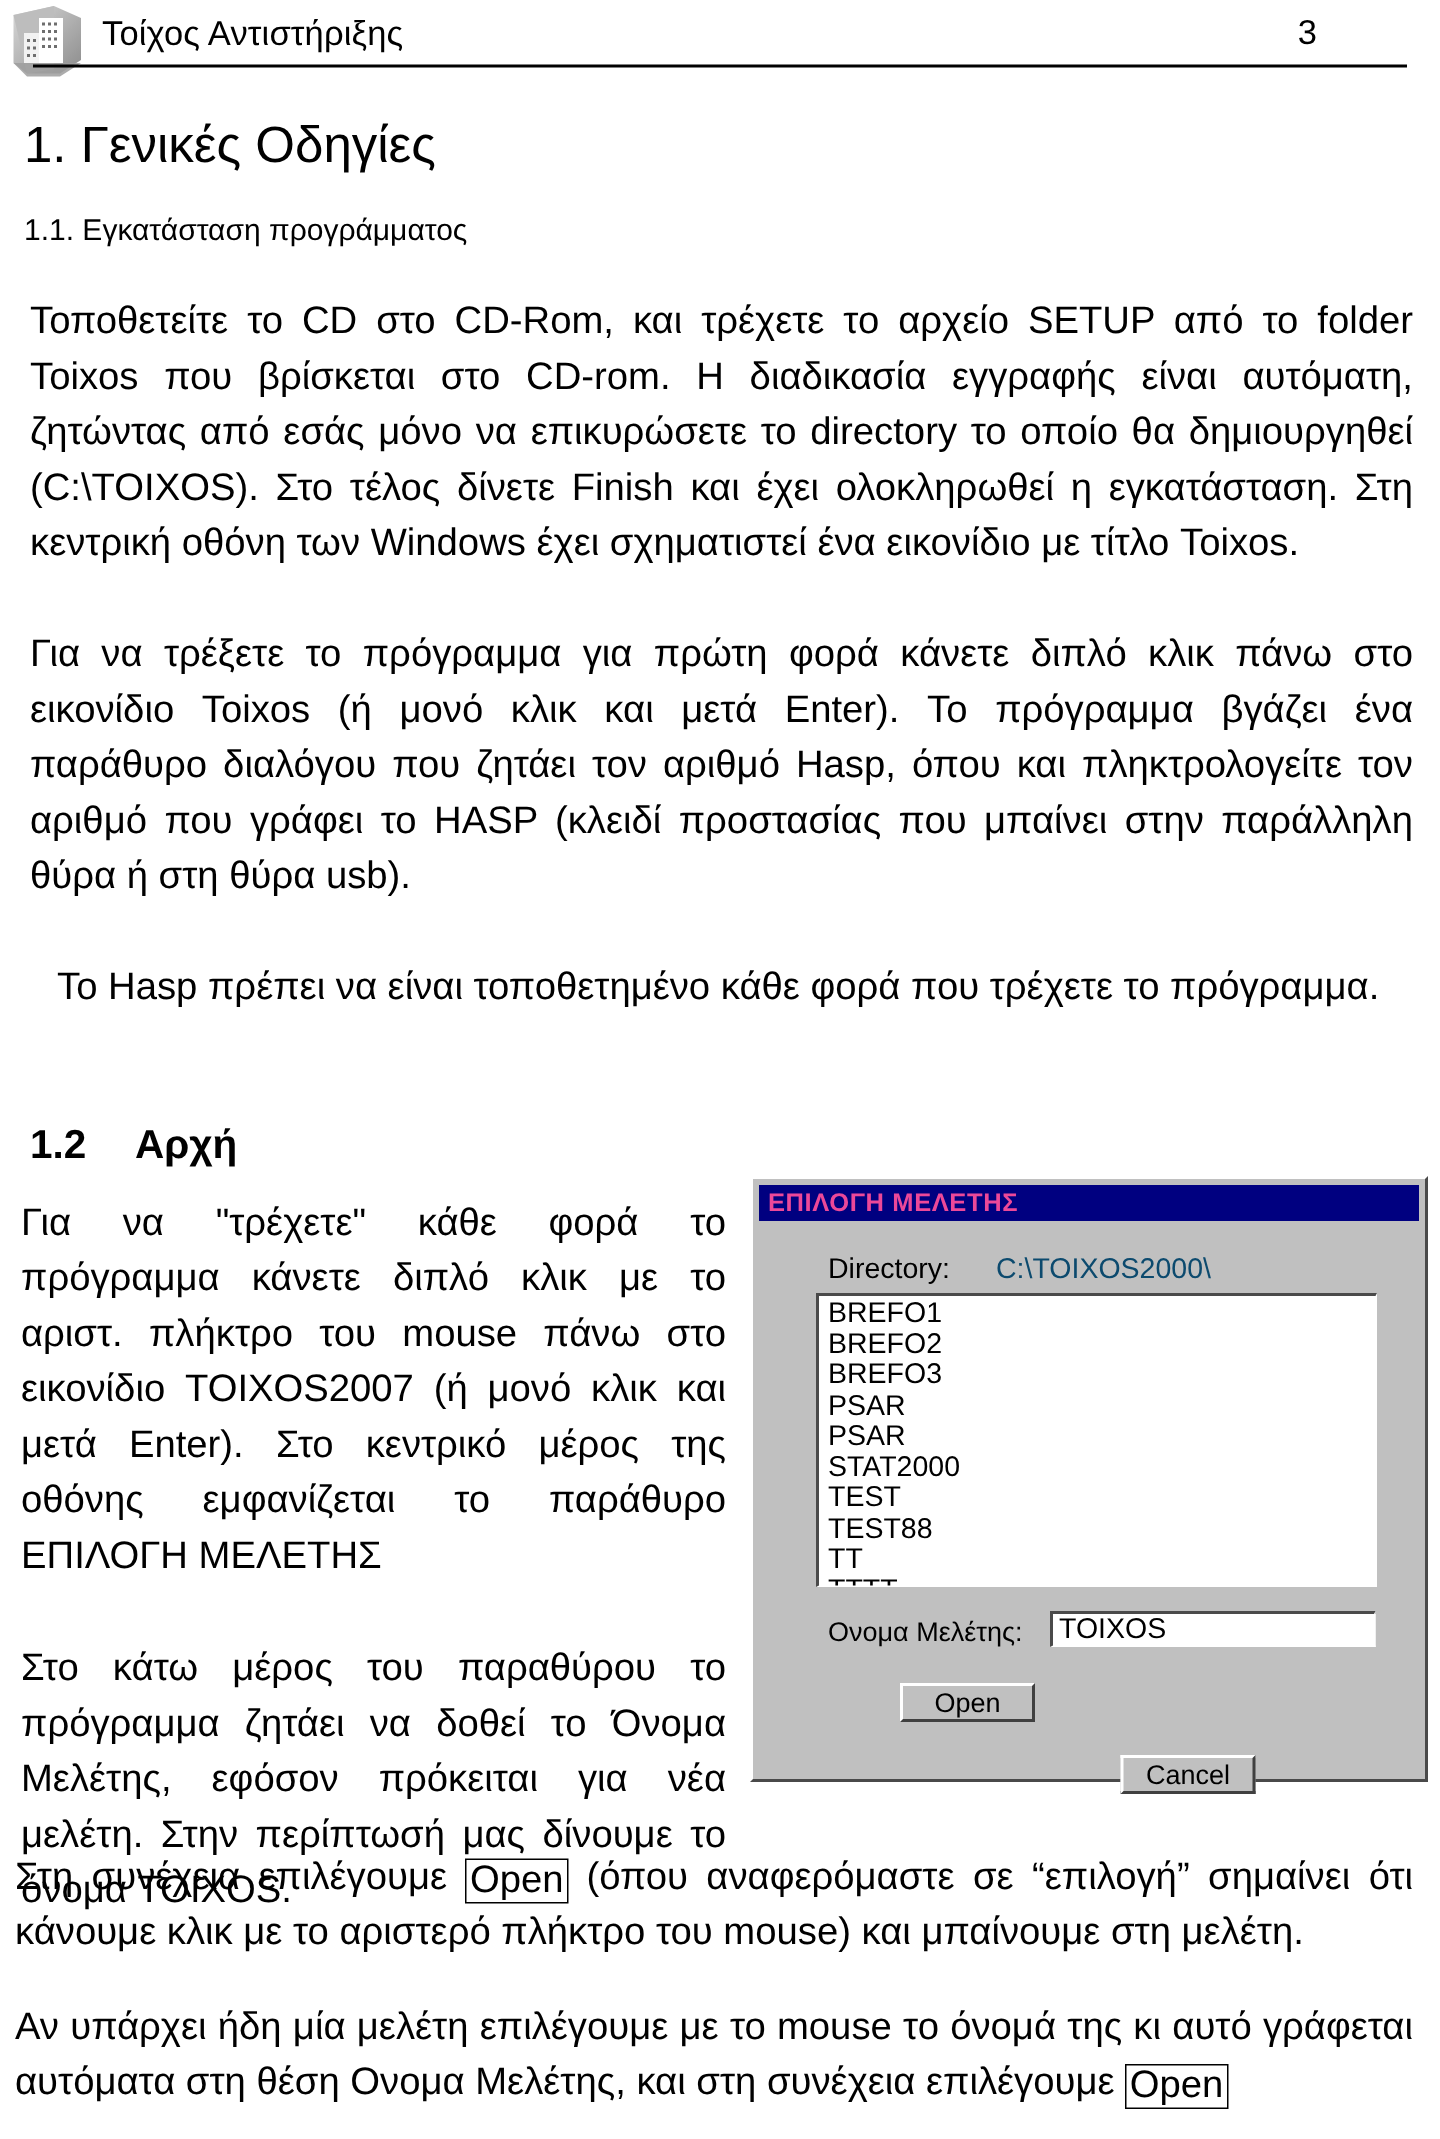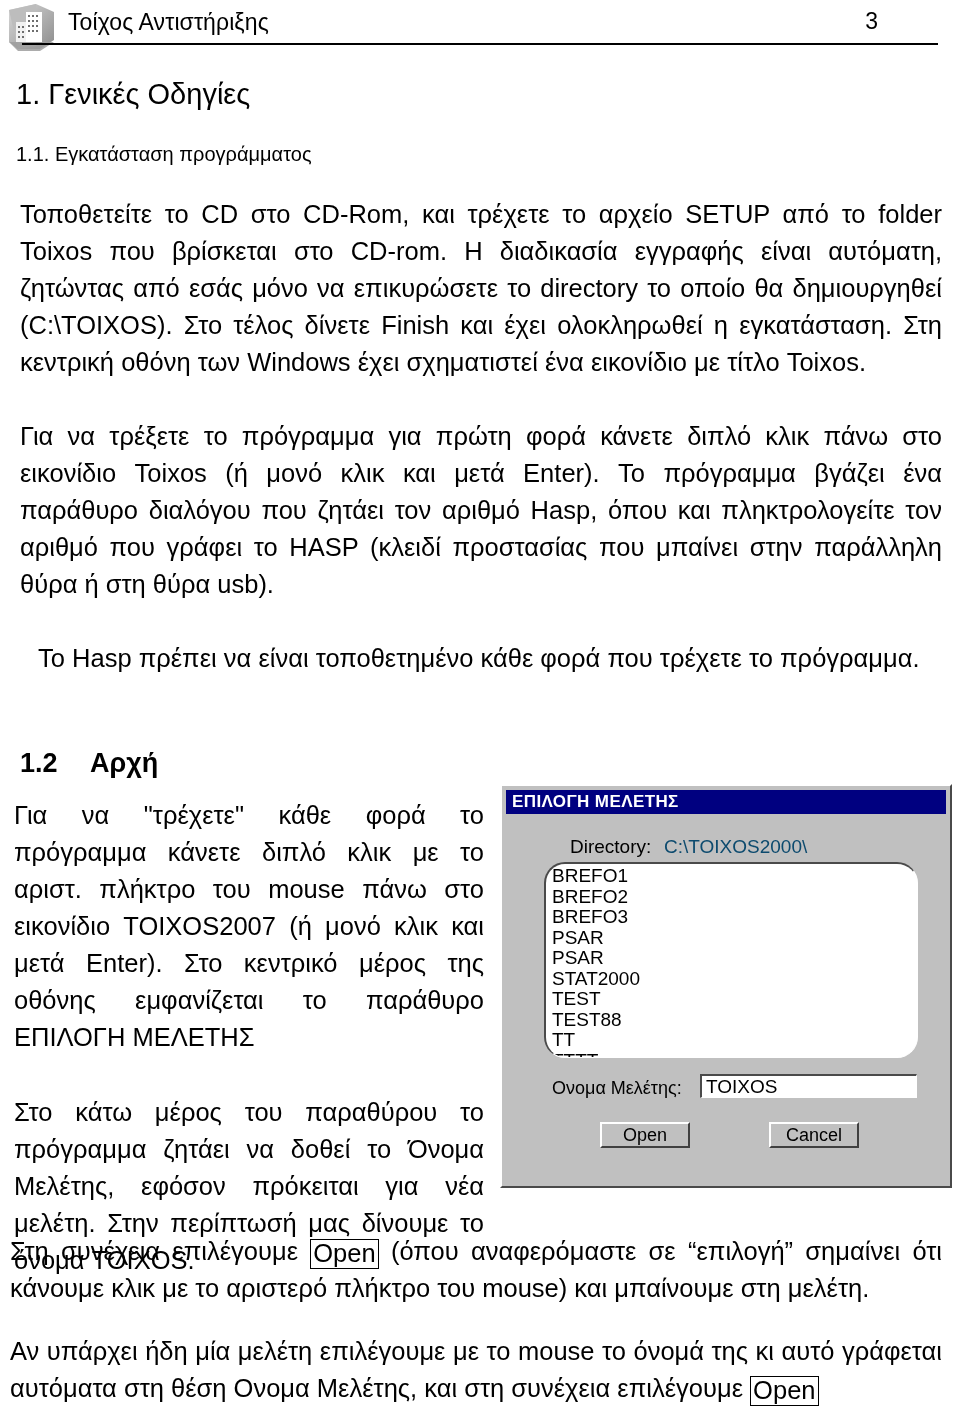--- a/index.html
+++ b/index.html
@@ -54,21 +54,21 @@
     top: 43px;
     width: 916px;
     height: 0;
     border-top: 2px solid #000000;
   }
 
   
   .h1 {
     position: absolute;
     left: 16px;
-    font-size: 29px;
+    font-size: 34px;
     font-weight: normal;
     white-space: nowrap;
     text-align: right;
   }
   .h2 {
     position: absolute;
     font-size: 20px;
     font-weight: normal;
     white-space: nowrap;
   }
@@ -114,38 +114,37 @@
     box-sizing: border-box;
     font-family: "Liberation Sans", sans-serif;
   }
   .dlg-titlebar {
     position: absolute;
     left: 4px;
     top: 4px;
     right: 4px;
     height: 24px;
     background: #000080;
-    color: #ffffff;
+    color: #ec4899;
     font-size: 17px;
     font-weight: bold;
     letter-spacing: 0.4px;
     line-height: 24px;
     padding-left: 6px;
     box-sizing: border-box;
     overflow: hidden;
     white-space: nowrap;
   }
   .dlg-dirlabel {
     position: absolute;
     left: 50px;
     top: 50px;
     font-size: 19px;
     color: #000000;
     white-space: nowrap;
-    margin-left: 18px;
   }
   .dlg-dirvalue {
     position: absolute;
     left: 162px;
     top: 50px;
     font-size: 19px;
     color: #0c4a6e;
     white-space: nowrap;
   }
   .dlg-listbox {
@@ -155,21 +154,20 @@
     width: 374px;
     height: 196px;
     background: #ffffff;
     border-top: 2px solid #4a4a4a;
     border-left: 2px solid #4a4a4a;
     border-right: 1px solid #ffffff;
     border-bottom: 1px solid #ffffff;
     box-sizing: border-box;
     overflow: hidden;
     padding: 2px 0 0 6px;
-    border-radius: 21px;
   }
   .dlg-listitem {
     font-size: 19px;
     line-height: 20.5px;
     color: #000000;
     white-space: nowrap;
   }
   .dlg-namelabel {
     position: absolute;
     left: 50px;
@@ -207,21 +205,21 @@
     border-left: 2px solid #ffffff;
     border-right: 2px solid #404040;
     border-bottom: 2px solid #404040;
     box-sizing: border-box;
     font-size: 18px;
     line-height: 22px;
     text-align: center;
     color: #000000;
   }
   .dlg-btn-open { left: 98px; }
-  .dlg-btn-cancel { left: 267px; }
+  .dlg-btn-cancel { left: 245px; margin-top: 48px; }
 </style>
 </head>
 <body>
 
 <div class="page">
 
   <div class="header">
     <div class="header-logo">
       <svg width="58" height="50" viewBox="0 0 58 50" xmlns="http://www.w3.org/2000/svg">
         <defs>

